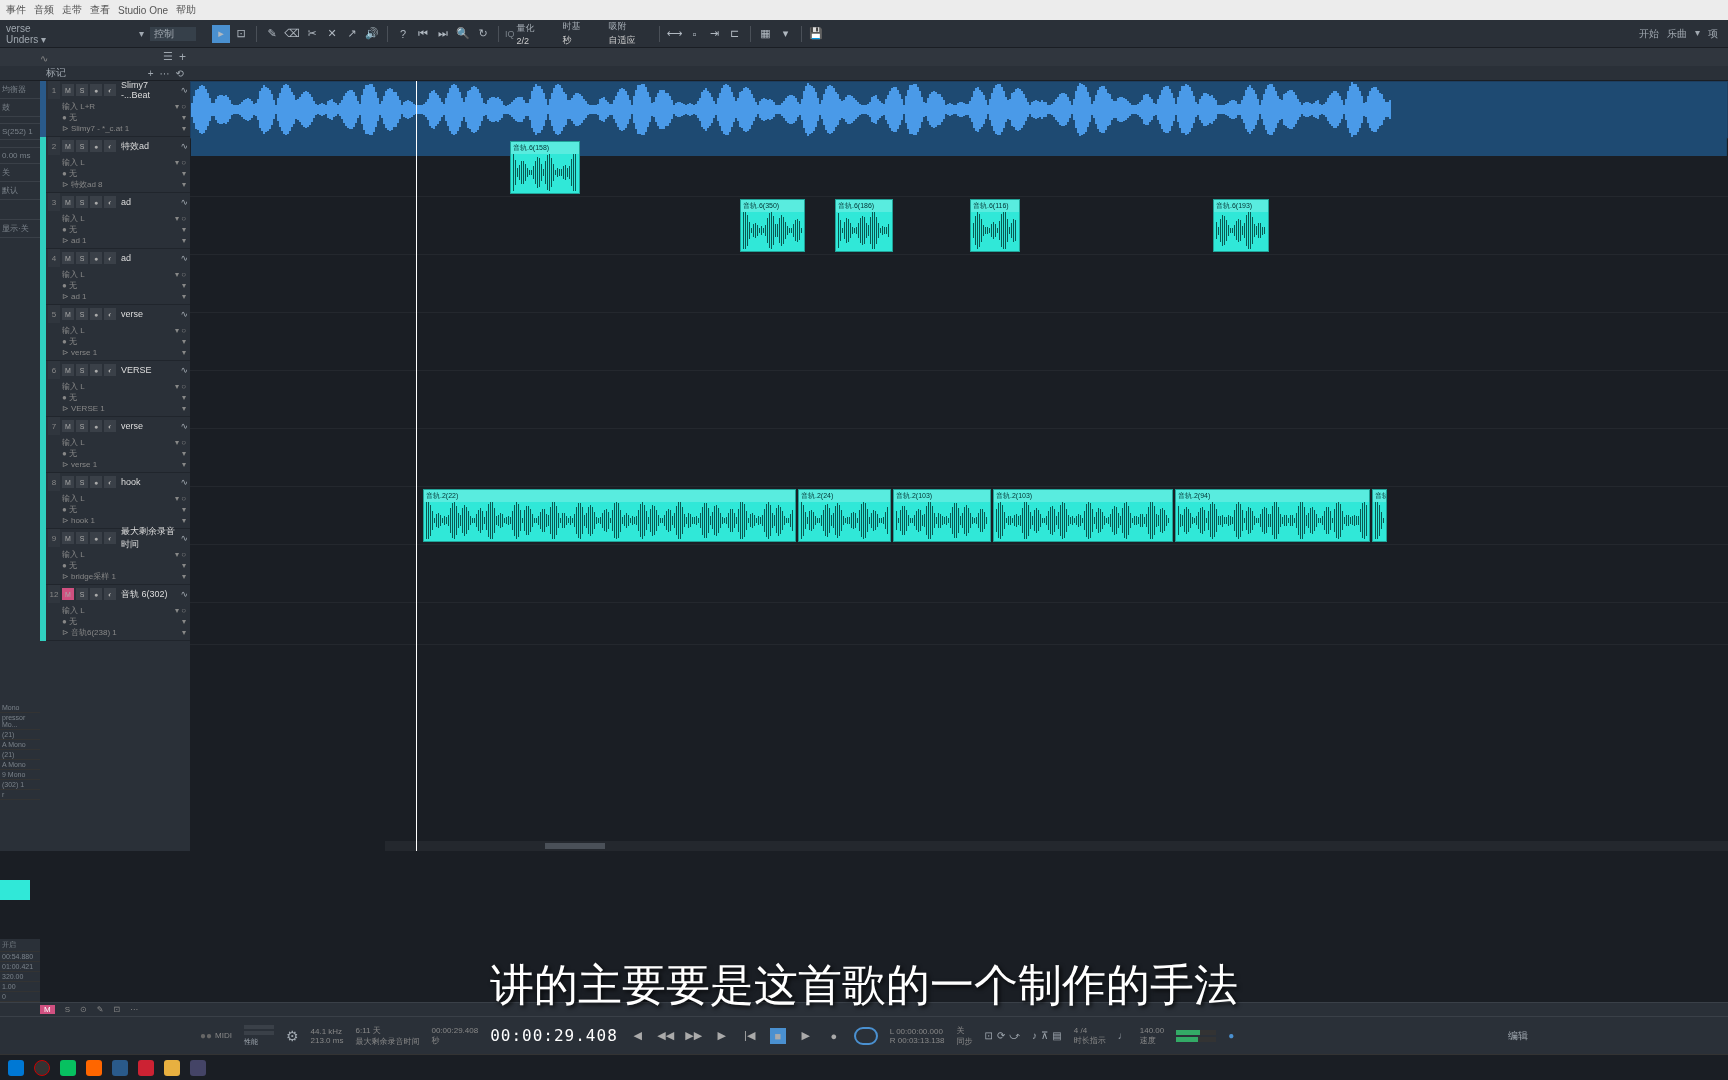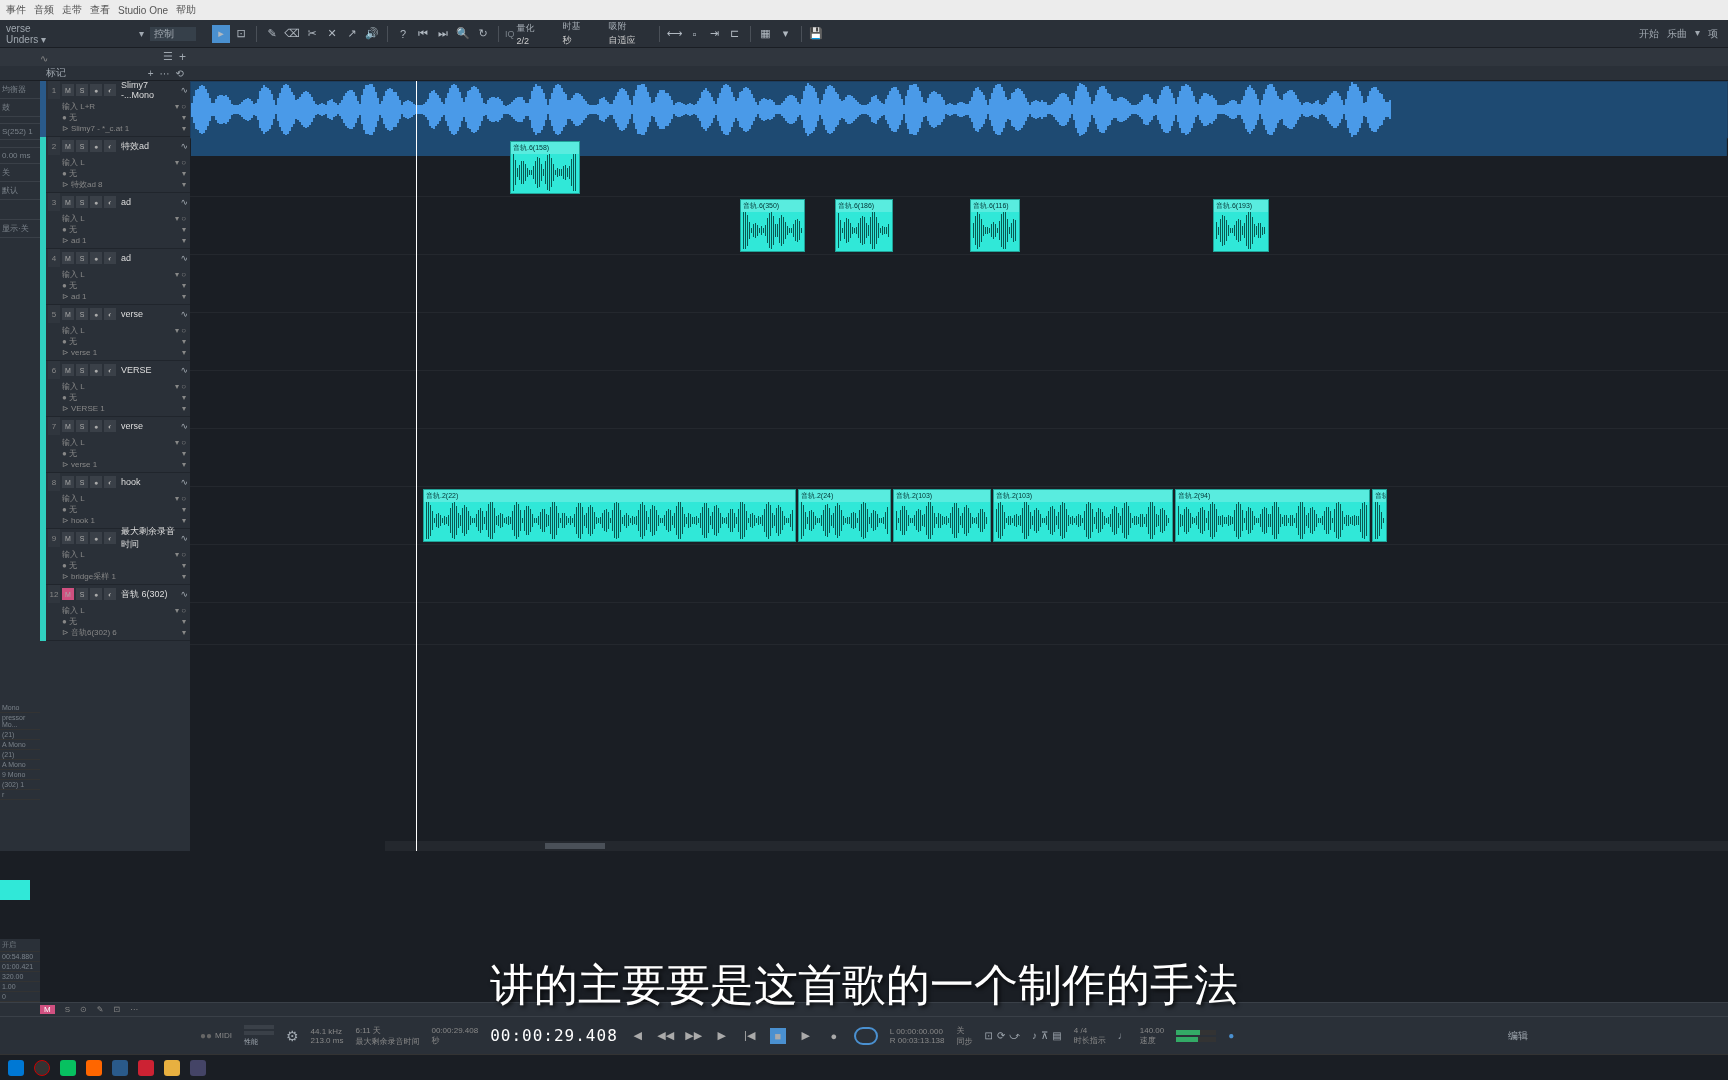--- a/index.html
+++ b/index.html
@@ -202,21 +202,21 @@
 
     <div class="track-row" style="display:flex">
       <div class="track-color" style="background:#2a5a8a"></div>
       <div class="track" style="flex:1">
         <div class="track-h">
           <div class="track-num">1</div>
           <div class="track-btn">M</div>
           <div class="track-btn">S</div>
           <div class="track-btn">●</div>
           <div class="track-btn">◐</div>
-          <div class="track-name">Slimy7 -...Mono</div>
+          <div class="track-name">Slimy7 -...Beat</div>
           <span style="font-size:9px">∿</span>
         </div>
         <div class="track-body">
           <div class="io">
               <span>输入 L+R</span>
               <span>▾ ○</span>
             </div>
           <div class="io">
               <span>● <span>无</span></span>
               <span>▾</span>
@@ -469,21 +469,21 @@
       <div class="track-body">
         <div class="io">
                 <span>输入 L</span>
                 <span>▾ ○</span>
               </div>
         <div class="io">
                 <span>● 无</span>
                 <span>▾</span>
               </div>
         <div class="io">
-                <span>⊳ 音轨6(302) 6</span>
+                <span>⊳ 音轨6(238) 1</span>
                 <span>▾</span>
               </div>
       </div>
     </div>
   </div>
       </div>
   </div>
 
   <div class="arrange">
 

